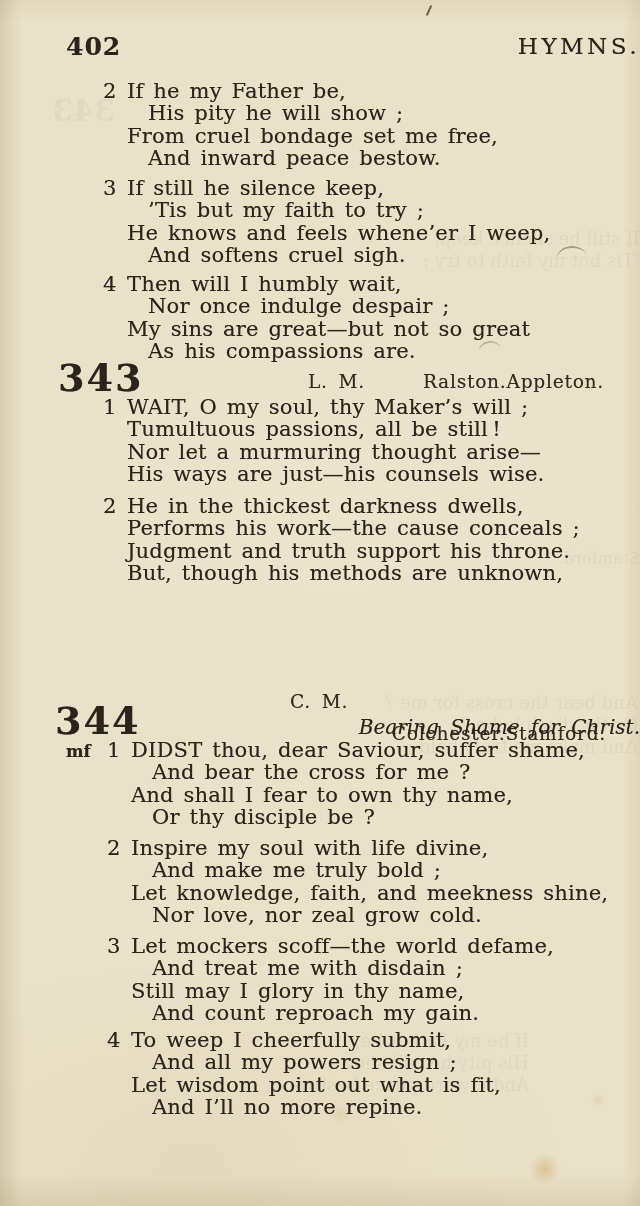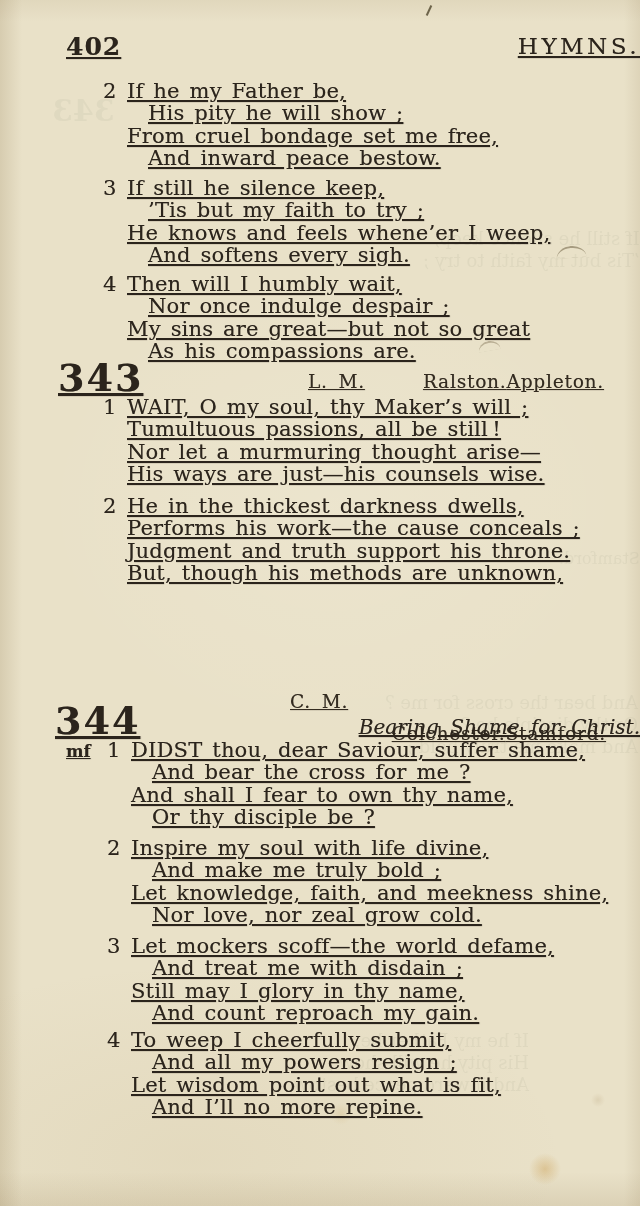--- a/index.html
+++ b/index.html
@@ -16,21 +16,21 @@
       radial-gradient(circle at 341px 1114px, rgba(190,150,70,.16), rgba(190,150,70,0) 11px),
       radial-gradient(circle at 598px 1100px, rgba(130,95,40,.12), rgba(130,95,40,0) 7px),
       radial-gradient(circle at 175px 93px,  rgba(170,130,60,.14), rgba(170,130,60,0) 5px),
       radial-gradient(ellipse 420px 340px at 52% 42%, rgba(255,253,244,.12), rgba(255,253,244,0) 70%),
       radial-gradient(ellipse 500px 260px at 30% 96%, rgba(150,120,60,.07), rgba(150,120,60,0) 75%),
       linear-gradient(90deg,  rgba(120,95,50,.16), rgba(120,95,50,0) 22px),
       linear-gradient(270deg, rgba(120,95,50,.10), rgba(120,95,50,0) 16px),
       linear-gradient(0deg,   rgba(120,95,50,.12), rgba(120,95,50,0) 34px),
       linear-gradient(180deg, rgba(125,100,55,.08), rgba(125,100,55,0) 22px);
   }
-  .txt{ text-shadow:.25px .25px .35px rgba(43,36,28,.45);text-decoration:underline; }
+  .txt{ text-shadow:.25px .25px .35px rgba(43,36,28,.45); }
 
   
   .page-num{position:absolute;left:66px;top:32px;font-size:25px;font-weight:bold;letter-spacing:1px;}
   .head-title{position:absolute;left:0;right:0;top:33px;text-align:right;text-indent:28px;
               font-size:23px;letter-spacing:3.5px;}
 
   
   .verse{position:absolute;left:103px;white-space:nowrap;font-size:21px;line-height:22.4px;
          letter-spacing:.2px;word-spacing:3px;}
   .verse.h344{left:107px;}
@@ -91,21 +91,21 @@
   <div class="verse txt" style="top:80px;">
     <div><span class="vnum">2</span><span>If he my Father be,</span></div>
     <div class="ind2">His pity he will show ;</div>
     <div class="ind1">From cruel bondage set me free,</div>
     <div class="ind2">And inward peace bestow.</div>
   </div>
   <div class="verse txt" style="top:177px;">
     <div><span class="vnum">3</span><span>If still he silence keep,</span></div>
     <div class="ind2">’Tis but my faith to try ;</div>
     <div class="ind1">He knows and feels whene’er I weep,</div>
-    <div class="ind2">And softens every sigh.</div>
+    <div class="ind2">And softens cruel sigh.</div>
   </div>
   <div class="verse txt" style="top:273px;">
     <div><span class="vnum">4</span><span>Then will I humbly wait,</span></div>
     <div class="ind2">Nor once indulge despair ;</div>
     <div class="ind1">My sins are great—but not so great</div>
     <div class="ind2">As his compassions are.</div>
   </div>
 
   <div class="hymn-num txt" style="left:58px;top:355px;">343</div>
   <div class="meta txt" style="left:308px;top:371px;">L. M.</div>

